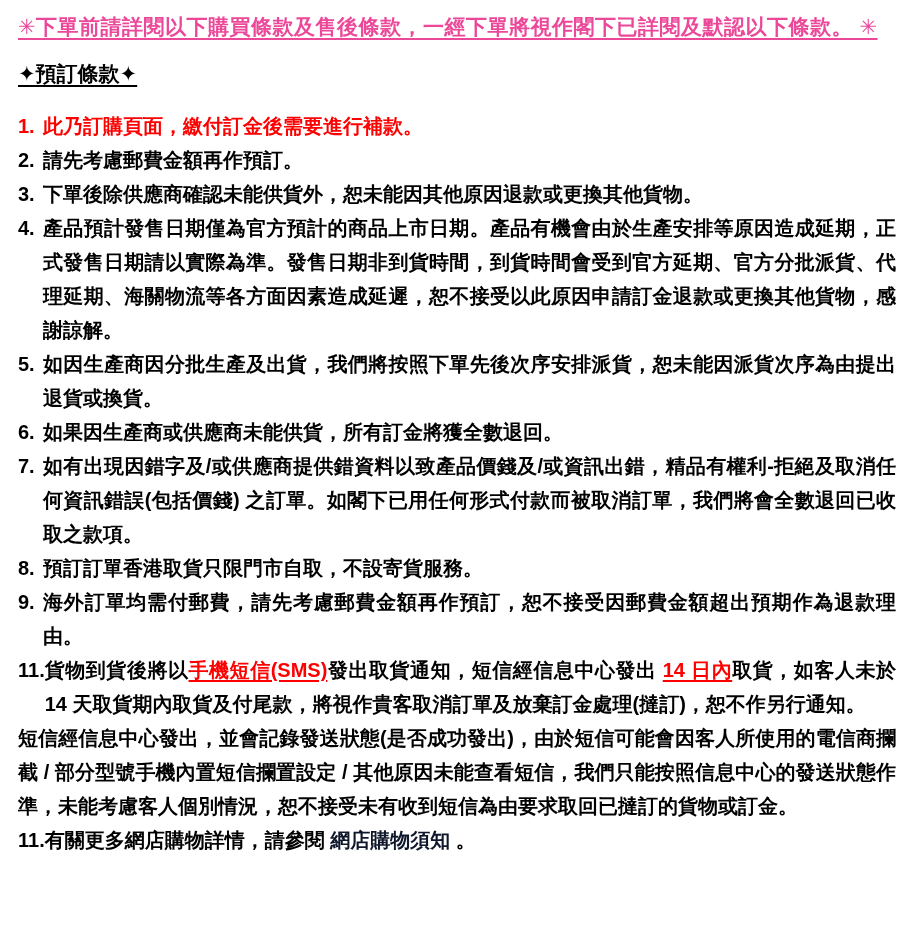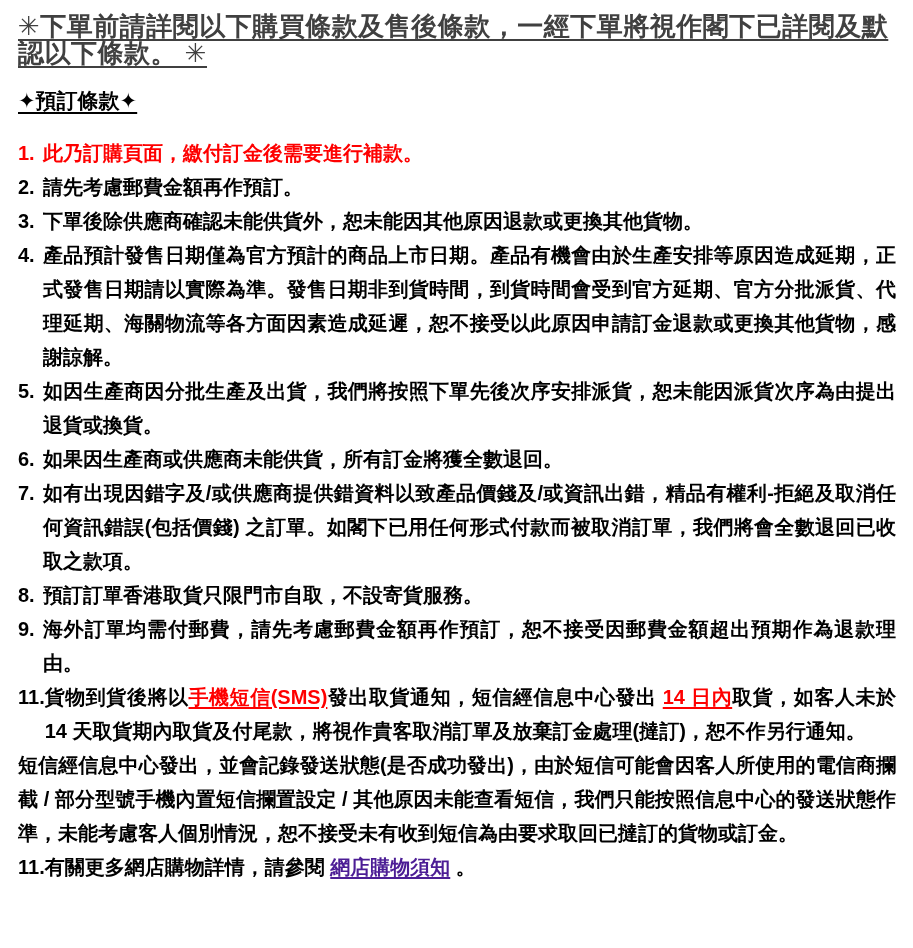--- a/index.html
+++ b/index.html
@@ -9,22 +9,22 @@
     height: 948px;
     background: #ffffff;
     overflow: hidden;
     color: #000000;
     font-family: "Liberation Sans", "DejaVu Sans", sans-serif;
     font-weight: 700;
   }
   .page { padding: 13px 17px 0 18px; }
 
   .notice-header {
-    color: #404040;
-    font-size: 26px;
+    color: #ec4899;
+    font-size: 21px;
     line-height: 27px;
     text-decoration: underline;
     text-decoration-thickness: 2px;
     text-underline-offset: 4px;
     margin-bottom: 20px;
     letter-spacing: 0.5px;
   }
 
   .title-row { margin-bottom: 22px; }
   .section-title {
@@ -42,22 +42,21 @@
   .term-text { flex: 1 1 auto; text-align: justify; }
 
   .red { color: #fe0000; }
   .em-red {
     color: #fe0000;
     text-decoration: underline;
     text-decoration-thickness: 2px;
     text-underline-offset: 3px;
   }
   .link-blue {
-    color: #4c1d95;
-    text-decoration: underline;
+    color: #0f172a;
     text-decoration-thickness: 2px;
     text-underline-offset: 3px;
     cursor: pointer;
   }
 </style>
 </head>
 <body>
 
 <div class="page">
 

